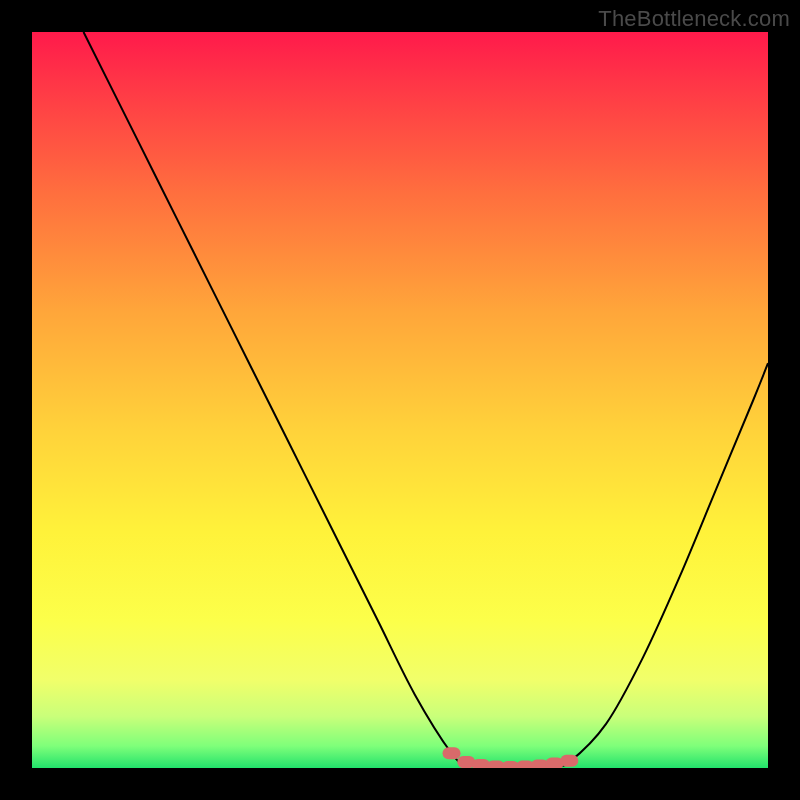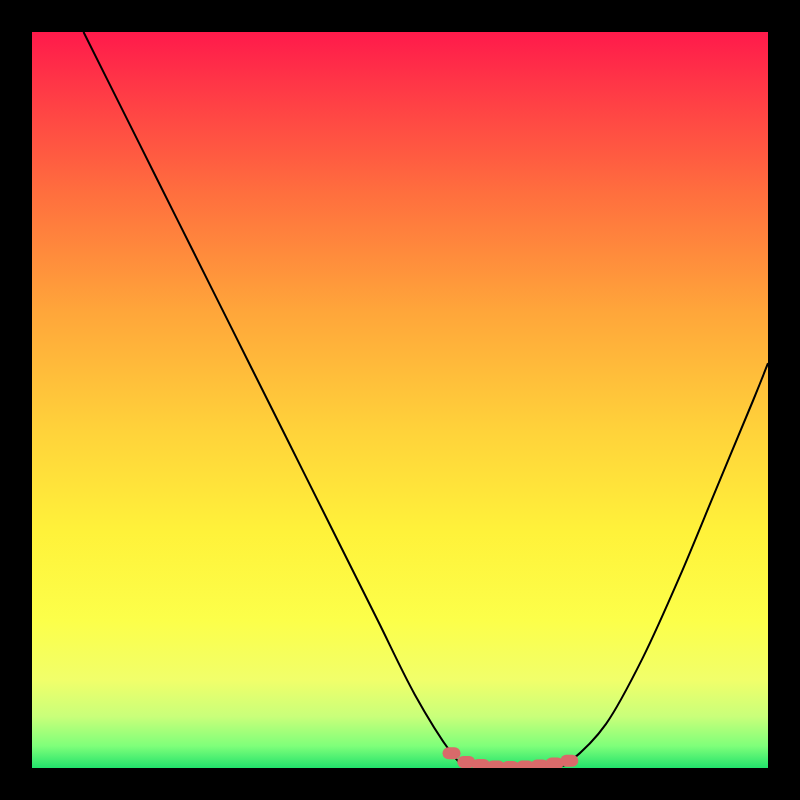--- a/index.html
+++ b/index.html
@@ -17,20 +17,21 @@
           #c9ff7a 93%,
           #7fff7a 97%,
           #22e26b 100%)}
   .watermark{position:absolute;top:6px;right:10px;color:#4a4a4a;font-size:22px;font-weight:500;letter-spacing:0.2px}
   svg{position:absolute;left:32px;top:32px}
 </style>
 </head>
 <body>
 <div class="frame">
   <div class="plot"></div>
+  <div class="watermark">TheBottleneck.com</div>
   <svg id="curves" width="736" height="736">
       <path d="M 51.52 0 C 57.653333333333336 12.266666666666671 76.05333333333333 49.066666666666706 88.32 73.60000000000002 C 100.58666666666666 98.13333333333334 112.85333333333334 122.66666666666659 125.12 147.19999999999993 C 137.38666666666666 171.73333333333326 149.6533333333333 196.2666666666667 161.92 220.80000000000007 C 174.18666666666667 245.33333333333343 186.45333333333335 269.86666666666673 198.72000000000003 294.40000000000003 C 210.9866666666667 318.93333333333334 223.25333333333336 343.4666666666667 235.52 368 C 247.78666666666666 392.5333333333333 260.05333333333334 417.0666666666666 272.32 441.59999999999997 C 284.58666666666664 466.1333333333333 296.85333333333335 490.66666666666674 309.12 515.2 C 321.38666666666666 539.7333333333333 333.6533333333333 564.2666666666667 345.91999999999996 588.8 C 358.1866666666666 613.3333333333333 370.4533333333334 640.3199999999999 382.72 662.4 C 394.9866666666667 684.48 410.93333333333334 709.6266666666667 419.52 721.28 C 428.1066666666666 732.9333333333333 428.1066666666666 730.1120000000001 434.23999999999995 732.32 C 440.3733333333333 734.528 448.96 734.0373333333333 456.32 734.528 C 463.68 735.0186666666667 471.04 735.264 478.40000000000003 735.264 C 485.76000000000005 735.264 493.12 734.896 500.48 734.528 C 507.84000000000003 734.1600000000001 516.4266666666666 733.792 522.56 733.056 C 528.6933333333333 732.32 528.6933333333333 736.9813333333333 537.28 730.112 C 545.8666666666667 723.2426666666667 561.8133333333334 709.2586666666667 574.08 691.84 C 586.3466666666667 674.4213333333333 598.6133333333333 650.1333333333333 610.88 625.6 C 623.1466666666666 601.0666666666667 635.4133333333333 572.8533333333334 647.68 544.64 C 659.9466666666666 516.4266666666666 672.2133333333334 485.76 684.48 456.32 C 696.7466666666667 426.88 712.6933333333333 388.85333333333335 721.28 368 C 729.8666666666667 347.14666666666665 733.5466666666666 337.3333333333333 736 331.2" fill="none" stroke="#000000" stroke-width="2"></path>
       <rect x="410.52" y="715.28" width="18" height="12" rx="6" fill="#d96a6a"></rect>
       <rect x="425.23999999999995" y="724.112" width="18" height="12" rx="6" fill="#d96a6a"></rect>
       <rect x="439.96" y="727.056" width="18" height="12" rx="6" fill="#d96a6a"></rect>
       <rect x="454.68" y="728.528" width="18" height="12" rx="6" fill="#d96a6a"></rect>
       <rect x="469.40000000000003" y="728.896" width="18" height="12" rx="6" fill="#d96a6a"></rect>
       <rect x="484.12" y="728.528" width="18" height="12" rx="6" fill="#d96a6a"></rect>
       <rect x="498.84" y="727.424" width="18" height="12" rx="6" fill="#d96a6a"></rect>
       <rect x="513.56" y="725.584" width="18" height="12" rx="6" fill="#d96a6a"></rect>

